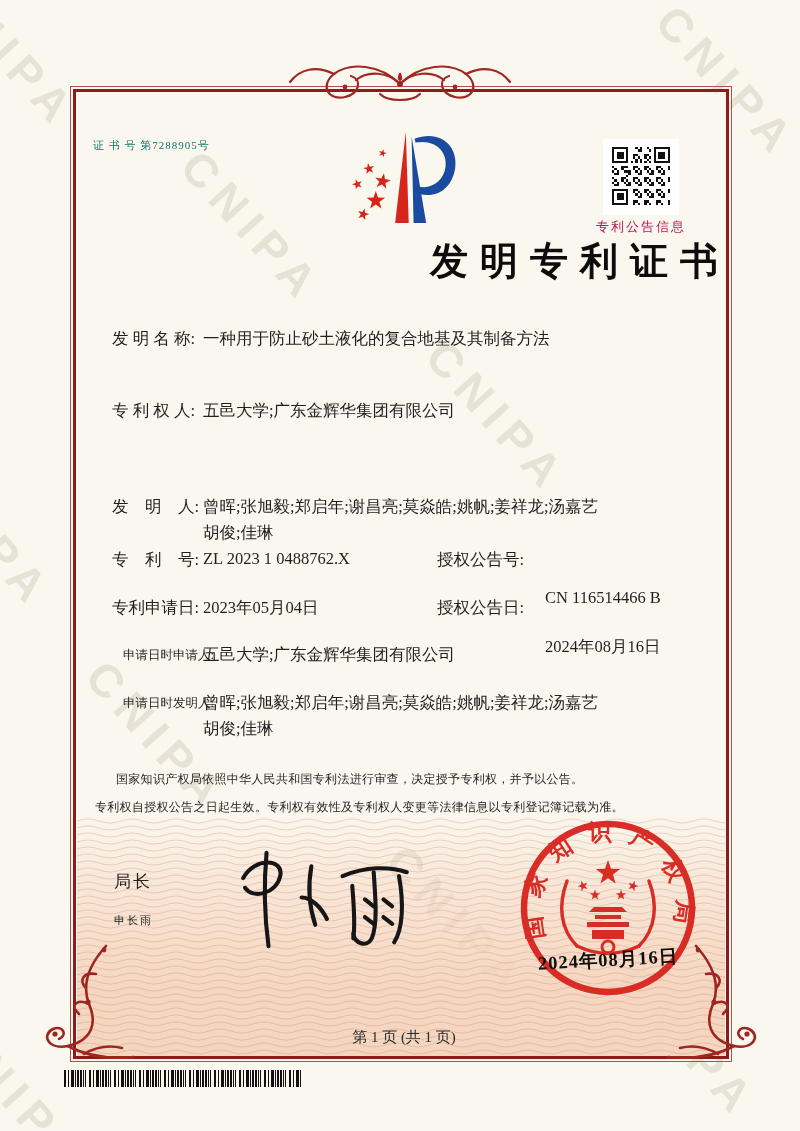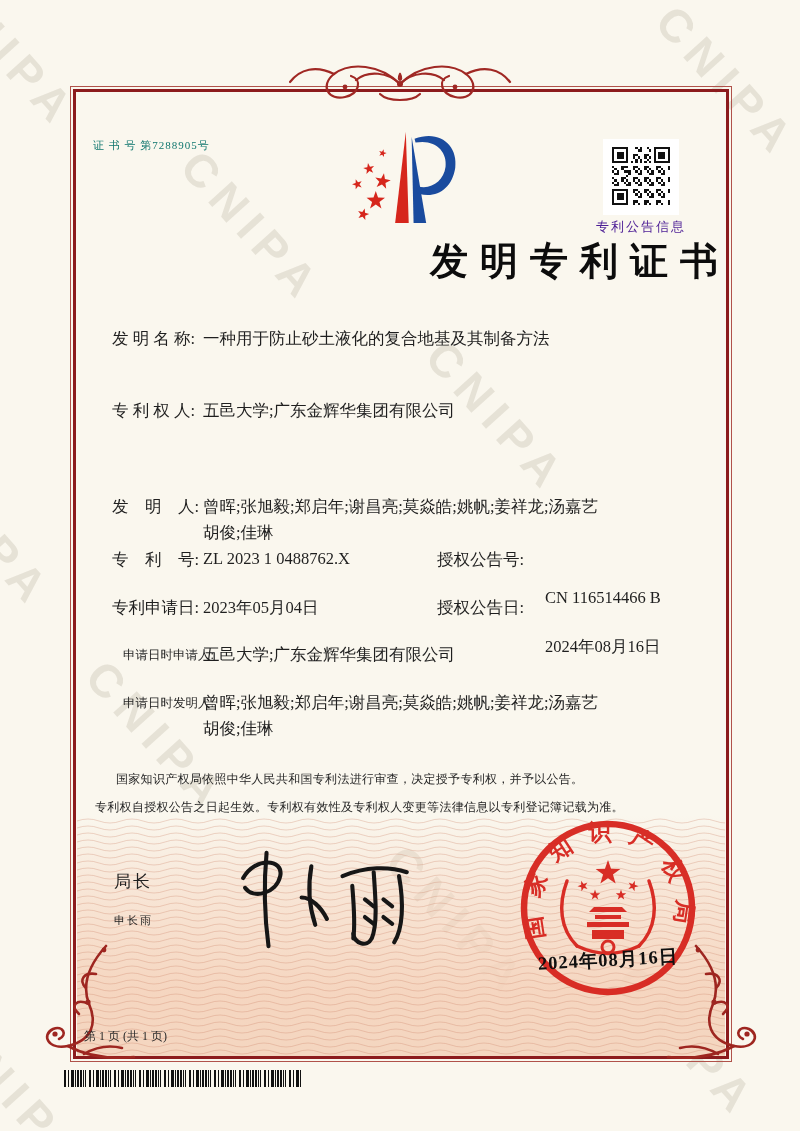--- a/index.html
+++ b/index.html
@@ -13,40 +13,40 @@
         background:linear-gradient(180deg,rgba(246,217,197,0) 0%,rgba(246,215,194,.5) 28%,
         rgba(245,211,188,.92) 72%,#f4d6c0 100%);}
   .frame-outer{position:absolute;left:70px;top:86px;width:660px;height:974px;
         border:1px solid #b0524a;z-index:3;}
   .frame-inner{position:absolute;left:2px;top:2px;right:2px;bottom:2px;border:3px solid #8c1b1d;}
   .orn{position:absolute;z-index:5;}
   .z10{position:absolute;z-index:10;}
   .certno{left:93px;top:138px;font-size:11px;letter-spacing:1px;color:#0f766e;}
   .qrplate{left:603px;top:139px;width:76px;height:76px;background:#ffffff;z-index:9;}
   .qrlabel{left:586px;top:218px;width:110px;text-align:center;font-size:13px;
-           letter-spacing:2px;color:#4c1d95;}
+           letter-spacing:2px;color:#be185d;}
   .title{left:70px;top:236px;width:660px;text-align:right;font-size:38px;font-weight:700;
          letter-spacing:12px;text-indent:12px;color:#0c0c0c;}
   .frow{left:112px;width:600px;font-size:16.5px;white-space:nowrap;}
   .frow .lab{display:inline-block;}
   .frow .lab.sm{font-size:12.5px;margin-left:11px;}
   .frow .val{position:absolute;left:91px;top:0;}
   .frow .val2line{position:absolute;left:91px;top:26px;}
   .frow .lab2{position:absolute;left:325px;top:0;}
   .frow .valr{position:absolute;left:433px;top:0;margin-top:39px;}
   .notice{font-size:12px;letter-spacing:.3px;color:#262626;white-space:nowrap;}
   .sigrole{left:114px;top:870px;font-family:"Liberation Sans",sans-serif;font-size:17px;
            letter-spacing:2px;color:#222;}
   .signame{left:114px;top:913px;font-family:"Liberation Sans",sans-serif;font-size:11px;
            letter-spacing:2px;color:#222;}
   .autograph{left:225px;top:843px;z-index:11;}
   .seal{left:513px;top:813px;z-index:12;}
   .sealdate{left:533px;top:947px;width:150px;text-align:center;font-size:18.5px;font-weight:700;
             letter-spacing:1px;color:#101010;transform:rotate(-3deg);z-index:13;}
-  .pageno{left:84px;top:1028px;width:660px;font-size:12px;color:#2b2b2b;}
+  .pageno{left:74px;top:1028px;width:660px;text-align:center;font-size:15px;color:#2b2b2b;}
   .barcode{left:64px;top:1070px;z-index:4;}
 </style>
 </head>
 <body>
 
 <div id="cert">
 
   <div class="wm" style="left:-35px;top:-35px">CNIPA</div>
   <div class="wm" style="left:210px;top:140px">CNIPA</div>
   <div class="wm" style="left:455px;top:330px">CNIPA</div>

